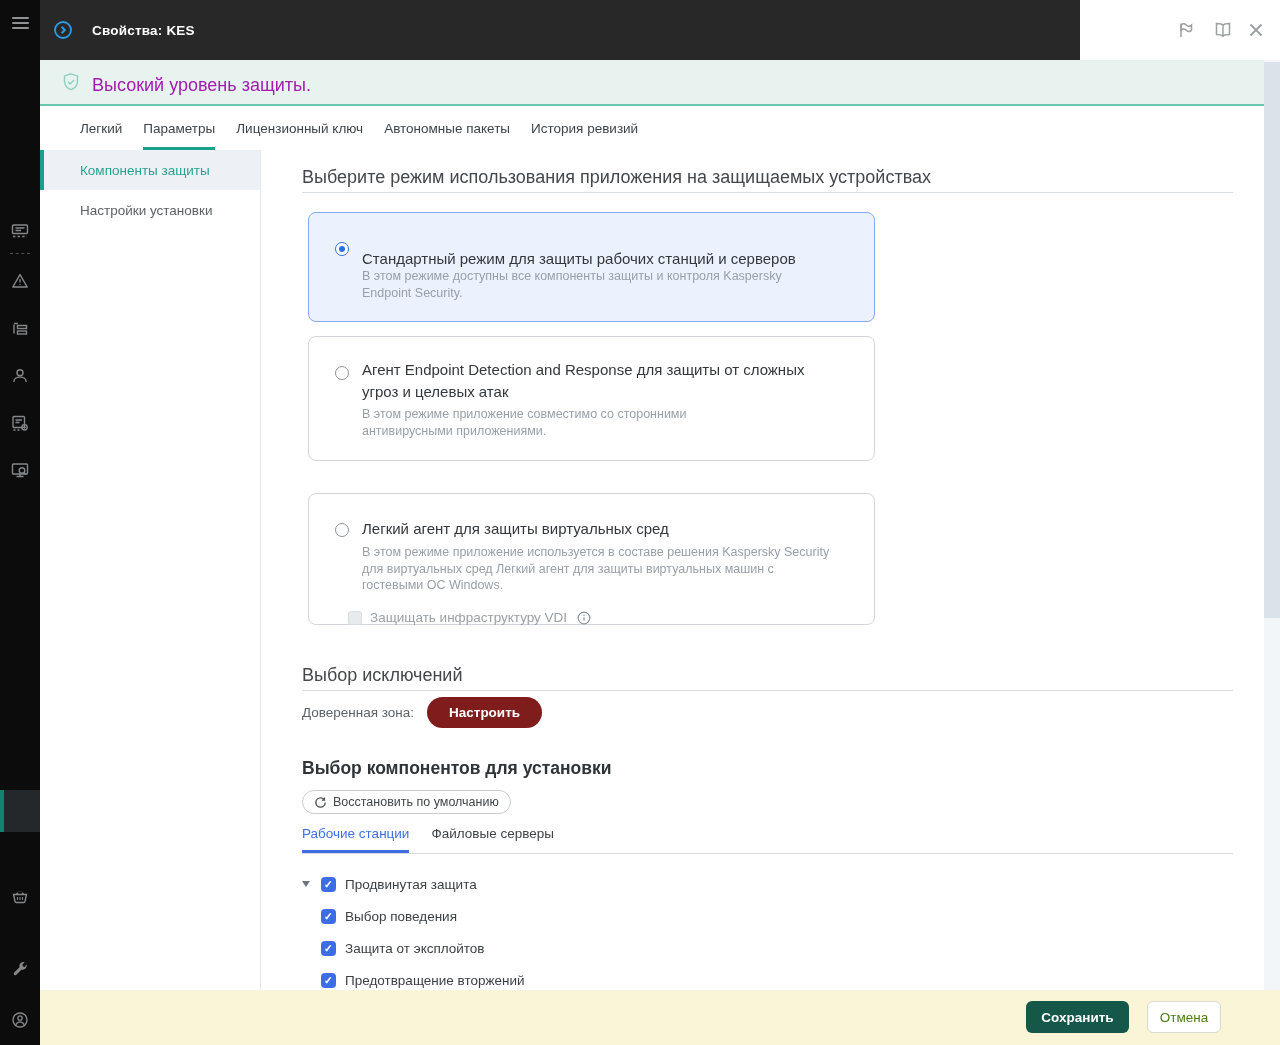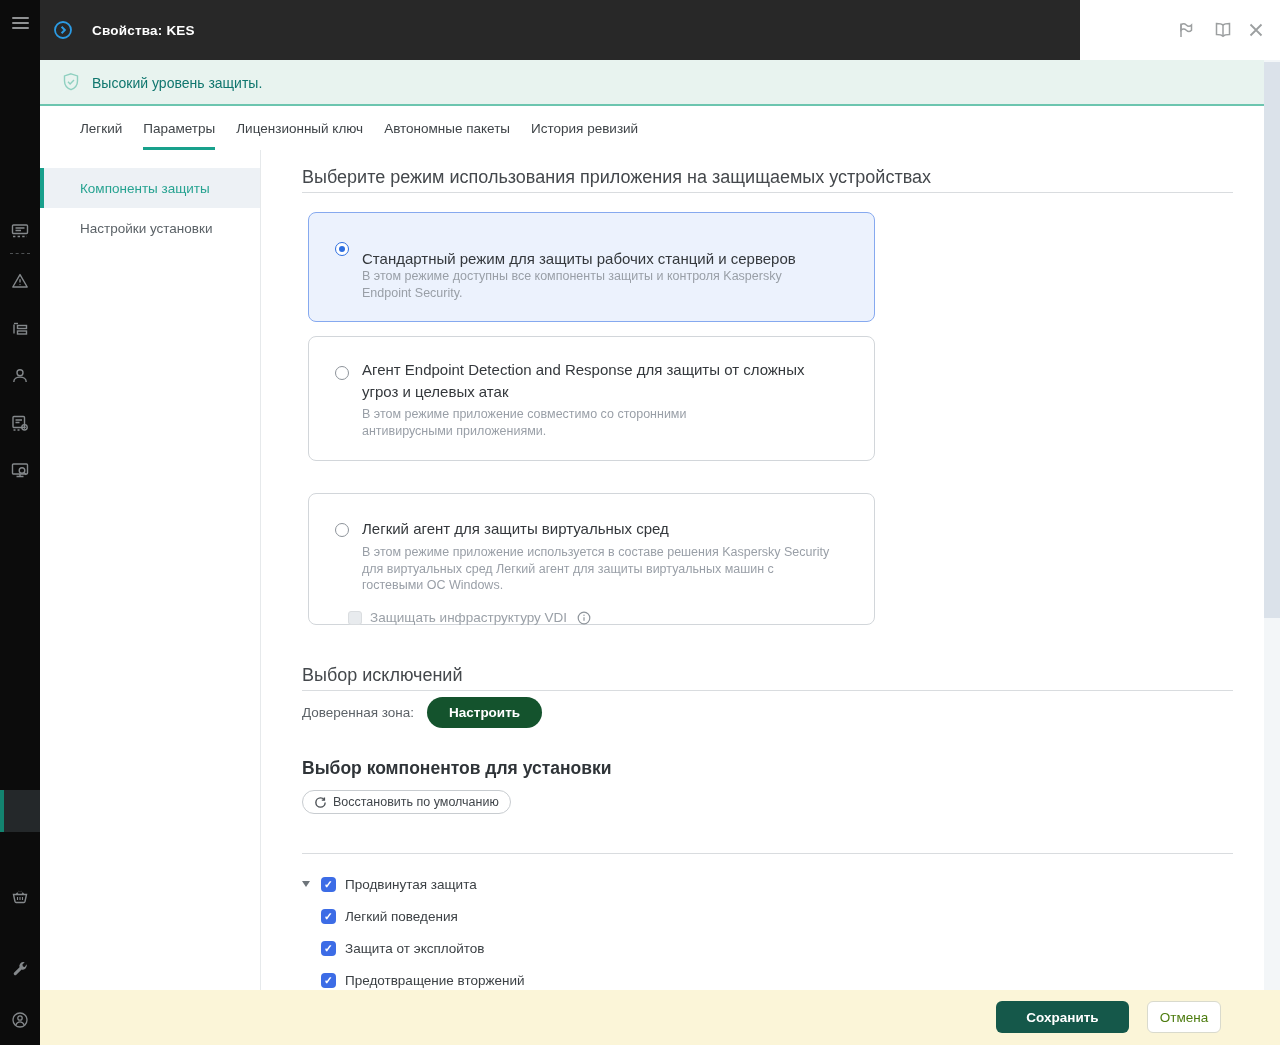--- a/index.html
+++ b/index.html
@@ -21,33 +21,33 @@
   .header{position:absolute;left:40px;top:0;width:1040px;height:60px;background:#282828;z-index:4}
   .win-icon{position:absolute;left:13px;top:20px;width:20px;height:20px}
   .win-title{position:absolute;left:52px;top:23px;color:#ffffff;font-size:13.5px;font-weight:bold;letter-spacing:.2px}
   .hdr-icon{position:absolute;top:20px;width:20px;height:20px;color:#9c9fa0;cursor:pointer}
   .hdr-icon svg{display:block;width:20px;height:20px}
   .hdr-flag{left:1136px}.hdr-book{left:1173px}.hdr-close{left:1206px}
   
   .notif{position:absolute;left:40px;top:60px;width:1224px;height:44px;background:#e8f3ef;
     border-bottom:2px solid #6cc5af;z-index:3}
   .notif-ico{position:absolute;left:21px;top:12px;width:20px;height:20px}
-  .notif-text{position:absolute;left:52px;top:15px;font-size:14px;color:#0f766e}
+  .notif-text{position:absolute;left:52px;top:15px;font-size:18px;color:#a21caf}
   
   .tabs{position:absolute;left:40px;top:106px;width:1240px;height:44px;background:#fff;
     display:flex;align-items:stretch;padding-left:40px;box-sizing:border-box}
   .tab{position:relative;display:flex;align-items:center;margin-right:21px;font-size:13.5px;
     color:#3f4448;cursor:pointer;white-space:nowrap}
   .tab.active::after{content:"";position:absolute;left:0;right:0;bottom:0;height:3px;background:#18a18c}
   
   .sidenav{position:absolute;left:40px;top:150px;width:221px;height:840px;background:#fff;
     border-right:1px solid #e6e9eb;box-sizing:border-box}
   .side-item{height:40px;display:flex;align-items:center;padding-left:40px;font-size:13.5px;
     color:#5b6267;cursor:pointer;box-sizing:border-box}
-  .side-item.first{margin-top:18px}
+  .side-item.first{}
   .side-item.active{background:#edf1f5;border-left:4px solid #19a08c;padding-left:36px;color:#27a391}
   
   .main{position:absolute;left:261px;top:150px;width:1003px;height:840px;background:#fff;overflow:hidden}
   .sec-heading{position:absolute;left:41px;font-size:18px;color:#44484c;line-height:15px}
   .hrline{position:absolute;left:41px;right:31px;height:1px;background:#d9dcdf}
   .card{position:absolute;left:47px;width:567px;border-radius:8px;box-sizing:border-box;
     border:1px solid #d2d6da;background:#fff;cursor:pointer}
   .card.selected{background:#ecf2fd;border-color:#86a9ef}
   .radio{position:absolute;left:26px;top:29px;width:14px;height:14px;border-radius:50%;
     border:1px solid #8d939a;background:#fff;box-sizing:border-box;cursor:pointer}
@@ -55,42 +55,42 @@
   .radio.on::after{content:"";position:absolute;left:2.5px;top:2.5px;width:6px;height:6px;
     border-radius:50%;background:#2e6fe0}
   .card-title{position:absolute;left:53px;font-size:15px;color:#34383c;line-height:22px}
   .card-desc{position:absolute;left:53px;font-size:12.5px;color:#999fa7;line-height:16.5px}
   .vdi-row{position:absolute;left:39px;top:116px;display:flex;align-items:center;gap:8px}
   .cb-disabled{width:14px;height:14px;background:#e8ebee;border:1px solid #dadde0;border-radius:3px;box-sizing:border-box}
   .vdi-label{font-size:13.5px;color:#9aa0a7}
   .info-ico{width:14px;height:14px;color:#8e949b;margin-left:2px}
   .trusted-label{position:absolute;left:41px;top:555px;font-size:13.5px;color:#5d6368}
   .btn-configure{position:absolute;left:166px;top:547px;height:31px;padding:0 22px;
-    background:#14532d;color:#fff;border-radius:16px;font-size:13.5px;font-weight:bold;
+    background:#7f1d1d;color:#fff;border-radius:16px;font-size:13.5px;font-weight:bold;
     display:flex;align-items:center;cursor:pointer}
   .big-heading{position:absolute;left:41px;top:608px;font-size:17.5px;font-weight:600;color:#2f3438}
   .btn-restore{position:absolute;left:41px;top:640px;height:24px;border:1px solid #c8ccd0;
     border-radius:12px;display:inline-flex;align-items:center;gap:6px;padding:0 11px;
     font-size:12.5px;color:#41464b;background:#fff;cursor:pointer;box-sizing:border-box}
   .btn-restore svg{width:13px;height:13px;color:#4a4f54}
   .tabs2{position:absolute;left:41px;top:676px;display:flex;gap:22px}
   .tab2{position:relative;height:27px;font-size:13.5px;color:#3f4448;cursor:pointer;display:flex;align-items:flex-start}
   .tab2.active{color:#3e6fe2;border-bottom:3px solid #3e6fe2;box-sizing:border-box}
   .tree{position:absolute;left:41px;top:718px;width:600px}
   .tree-row{height:32px;display:flex;align-items:center}
   .expander{width:19px;display:flex;justify-content:flex-start;cursor:pointer}
   .expander .tri{width:0;height:0;border-left:4.5px solid transparent;border-right:4.5px solid transparent;
     border-top:6px solid #6e757b}
   .cb{width:15px;height:15px;border-radius:4px;background:#3c6ce6;color:#fff;display:flex;
     align-items:center;justify-content:center;font-size:10.5px;font-weight:bold;cursor:pointer;flex:none}
   .cb::after{content:"\2713"}
   .tree-label{margin-left:9px;font-size:13.5px;color:#3c4145}
   
   .footer{position:absolute;left:40px;top:990px;width:1240px;height:55px;background:#fbf5d8;z-index:6}
-  .btn-save{position:absolute;right:151px;top:11px;width:133px;height:32px;background:#15584a;
+  .btn-save{position:absolute;right:151px;top:11px;width:103px;height:32px;background:#15584a;
     color:#fff;font-weight:bold;font-size:13.5px;border-radius:6px;display:flex;align-items:center;
     justify-content:center;cursor:pointer}
   .btn-cancel{position:absolute;right:59px;top:11px;width:74px;height:32px;background:#fff;
     border:1px solid #d9dacd;border-radius:6px;color:#4d7c0f;font-size:13.5px;display:flex;
     align-items:center;justify-content:center;box-sizing:border-box;cursor:pointer}
   
   .scrollbar{position:absolute;right:0;top:60px;width:16px;height:930px;background:#f3f6f8;z-index:2}
   .scroll-thumb{position:absolute;left:0;top:2px;width:16px;height:556px;background:#dbe2ea;cursor:pointer}
 </style>
 </head>
@@ -266,34 +266,38 @@
   <div class="big-heading">Выбор компонентов для установки</div>
 
   <div class="btn-restore">
     <svg viewBox="0 0 14 14" fill="none" stroke="currentColor" stroke-width="1.5">
       <path d="M12 7A5 5 0 1 1 7 2c1.6 0 3 .7 3.9 1.9"></path>
         <path d="M11.2 1.6v2.8H8.4"></path>
     </svg>
     <span>Восстановить по умолчанию</span>
   </div>
 
+  <div class="tabs2">
+    <div class="tab2 active">Рабочие станции</div>
+    <div class="tab2">Файловые серверы</div>
+  </div>
   <div class="hrline" style="top:703px"></div>
 
   <div class="tree">
     <div class="tree-row">
       <div class="expander">
           <div class="tri"></div>
         </div>
       <div class="cb"></div>
       <div class="tree-label">Продвинутая защита</div>
     </div>
     <div class="tree-row">
       <div class="expander"></div>
       <div class="cb"></div>
-      <div class="tree-label">Легкий поведения</div>
+      <div class="tree-label">Выбор поведения</div>
     </div>
     <div class="tree-row">
       <div class="expander"></div>
       <div class="cb"></div>
       <div class="tree-label">Защита от эксплойтов</div>
     </div>
     <div class="tree-row">
       <div class="expander"></div>
       <div class="cb"></div>
       <div class="tree-label">Предотвращение вторжений</div>

